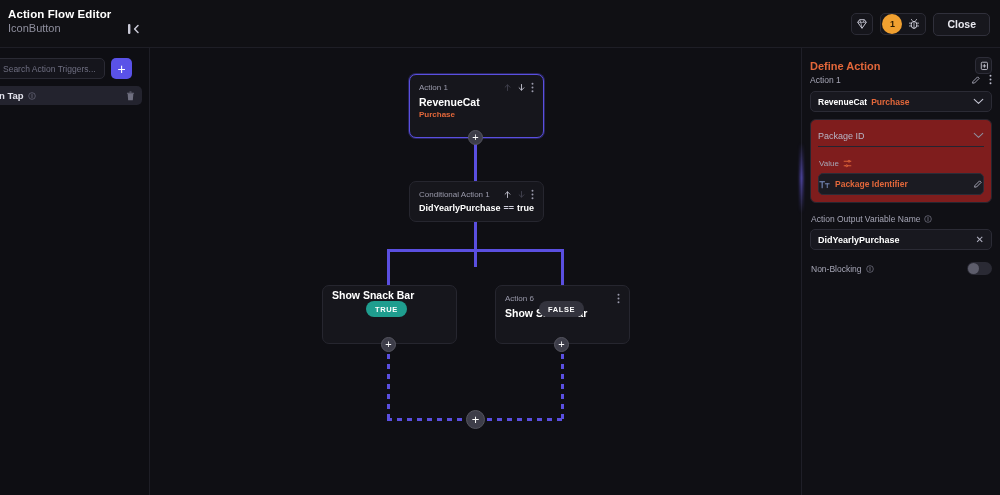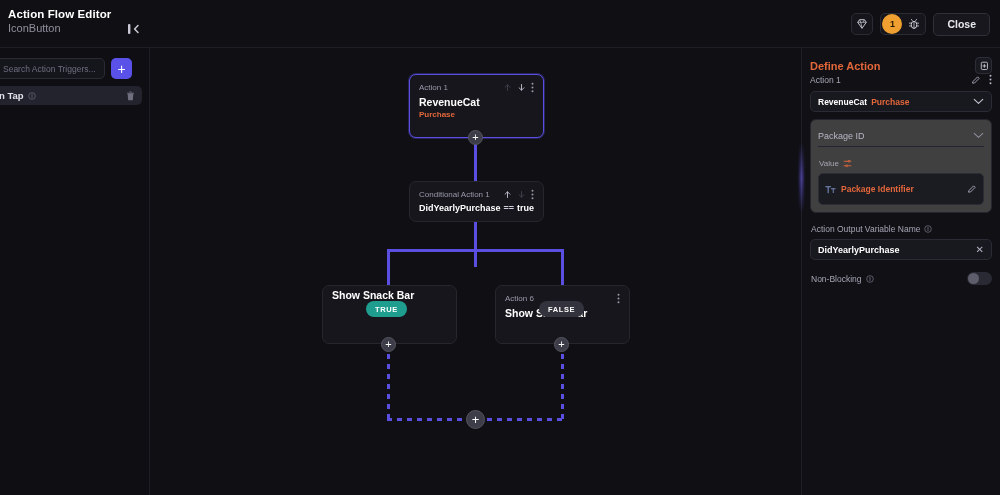--- a/index.html
+++ b/index.html
@@ -161,33 +161,33 @@
     height: 21px; border-radius: 5px;
     background: #18181f; border: 1px solid #2b2b35;
     display: flex; align-items: center; padding: 0 7px; cursor: pointer;
   }
   .sel-strong { font-size: 8.5px; font-weight: bold; color: #ffffff; }
   .sel-accent { font-size: 8.5px; font-weight: bold; color: #e2673a; margin-left: 4px; }
   .chev { margin-left: auto; display: flex; align-items: center; }
 
   .sub-card {
     margin-top: 7px; border-radius: 6px;
-    background: #404040; border: 1px solid #262630; padding: 7px;
+    background: #7f1d1d; border: 1px solid #262630; padding: 7px;
   }
   .sub-select {
     height: 20px; display: flex; align-items: center;
     border-bottom: 1px solid #242430; padding-bottom: 2px; cursor: pointer;
   }
   .sub-select .t { font-size: 9px; color: #b6b6c6; }
   .value-label-row { display: flex; align-items: center; gap: 4px; margin: 12px 0 5px 1px; }
   .value-label { font-size: 8px; color: #a6a6b6; }
   .value-field {
-    height: 32px; border-radius: 5px; background: #1b1b22;
+    height: 22px; border-radius: 5px; background: #1b1b22;
     border: 1px solid #2c2c37; display: flex; align-items: center;
-    padding: 0 6px; gap: 5px; cursor: pointer;
+    padding: 0 0; gap: 5px; cursor: pointer;
   }
   .value-text { font-size: 8.5px; font-weight: bold; color: #e2673a; }
   .ve-pencil { margin-left: auto; display: flex; align-items: center; }
 
   .out-label-row { display: flex; align-items: center; gap: 4px; margin: 11px 0 5px 1px; }
   .out-label { font-size: 8.5px; color: #a6a6b6; }
   .text-input-box {
     height: 21px; border-radius: 5px; background: #18181f;
     border: 1px solid #2b2b35; display: flex; align-items: center; padding: 0 7px;
   }

